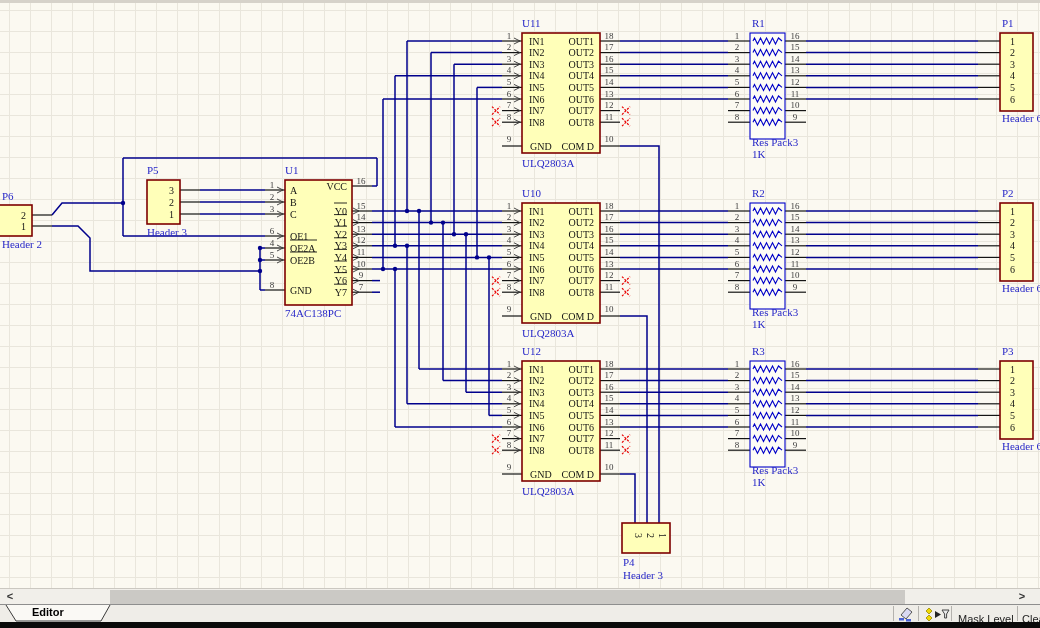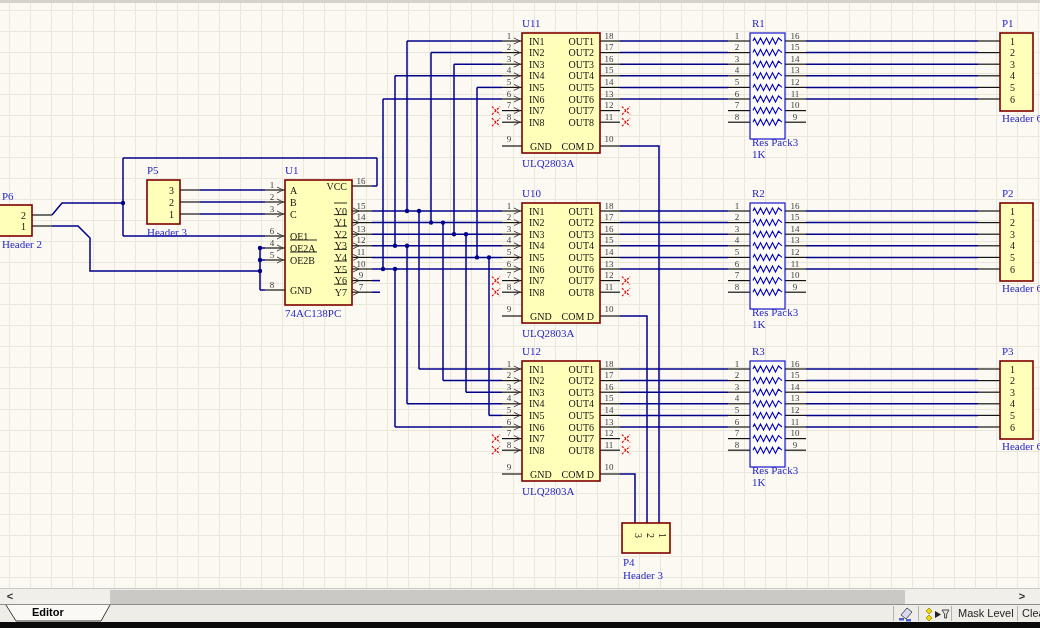--- a/index.html
+++ b/index.html
@@ -15,21 +15,21 @@
   #hscroll{position:absolute;left:0;top:588px;width:1040px;height:16px;
            background:#F1EFEA;border-top:1px solid #CBC8C1;box-sizing:border-box;}
   .scroll-arrow{position:absolute;top:0px;width:16px;height:15px;color:#333;
                 font-weight:bold;font-size:11px;text-align:center;line-height:15px;}
   #scroll-thumb{position:absolute;left:110px;top:1px;width:795px;height:14px;background:#CBC9C5;}
   #tabbar{position:absolute;left:0;top:604px;width:1040px;height:18px;
           background:#EFEDE8;border-top:1px solid #8E8E8E;box-sizing:border-box;overflow:hidden;}
   #tabshape{position:absolute;left:4px;top:0;}
   #tab-label{position:absolute;left:32px;top:1px;font-size:11px;font-weight:bold;color:#000;}
   .sep{position:absolute;top:1px;width:1px;height:15px;background:#B4B2AE;}
-  .status-label{position:absolute;top:2px;font-size:11px;color:#222;white-space:nowrap;}
+  .status-label{position:absolute;top:8px;font-size:11px;color:#222;white-space:nowrap;}
   #blackbar{position:absolute;left:0;top:622px;width:1040px;height:6px;background:#0A0A0A;}
   .sicon{position:absolute;top:1px;}
 </style>
 </head>
 <body>
 
 <div id="screen">
   <div id="topedge"></div>
 
   <div id="canvas">

